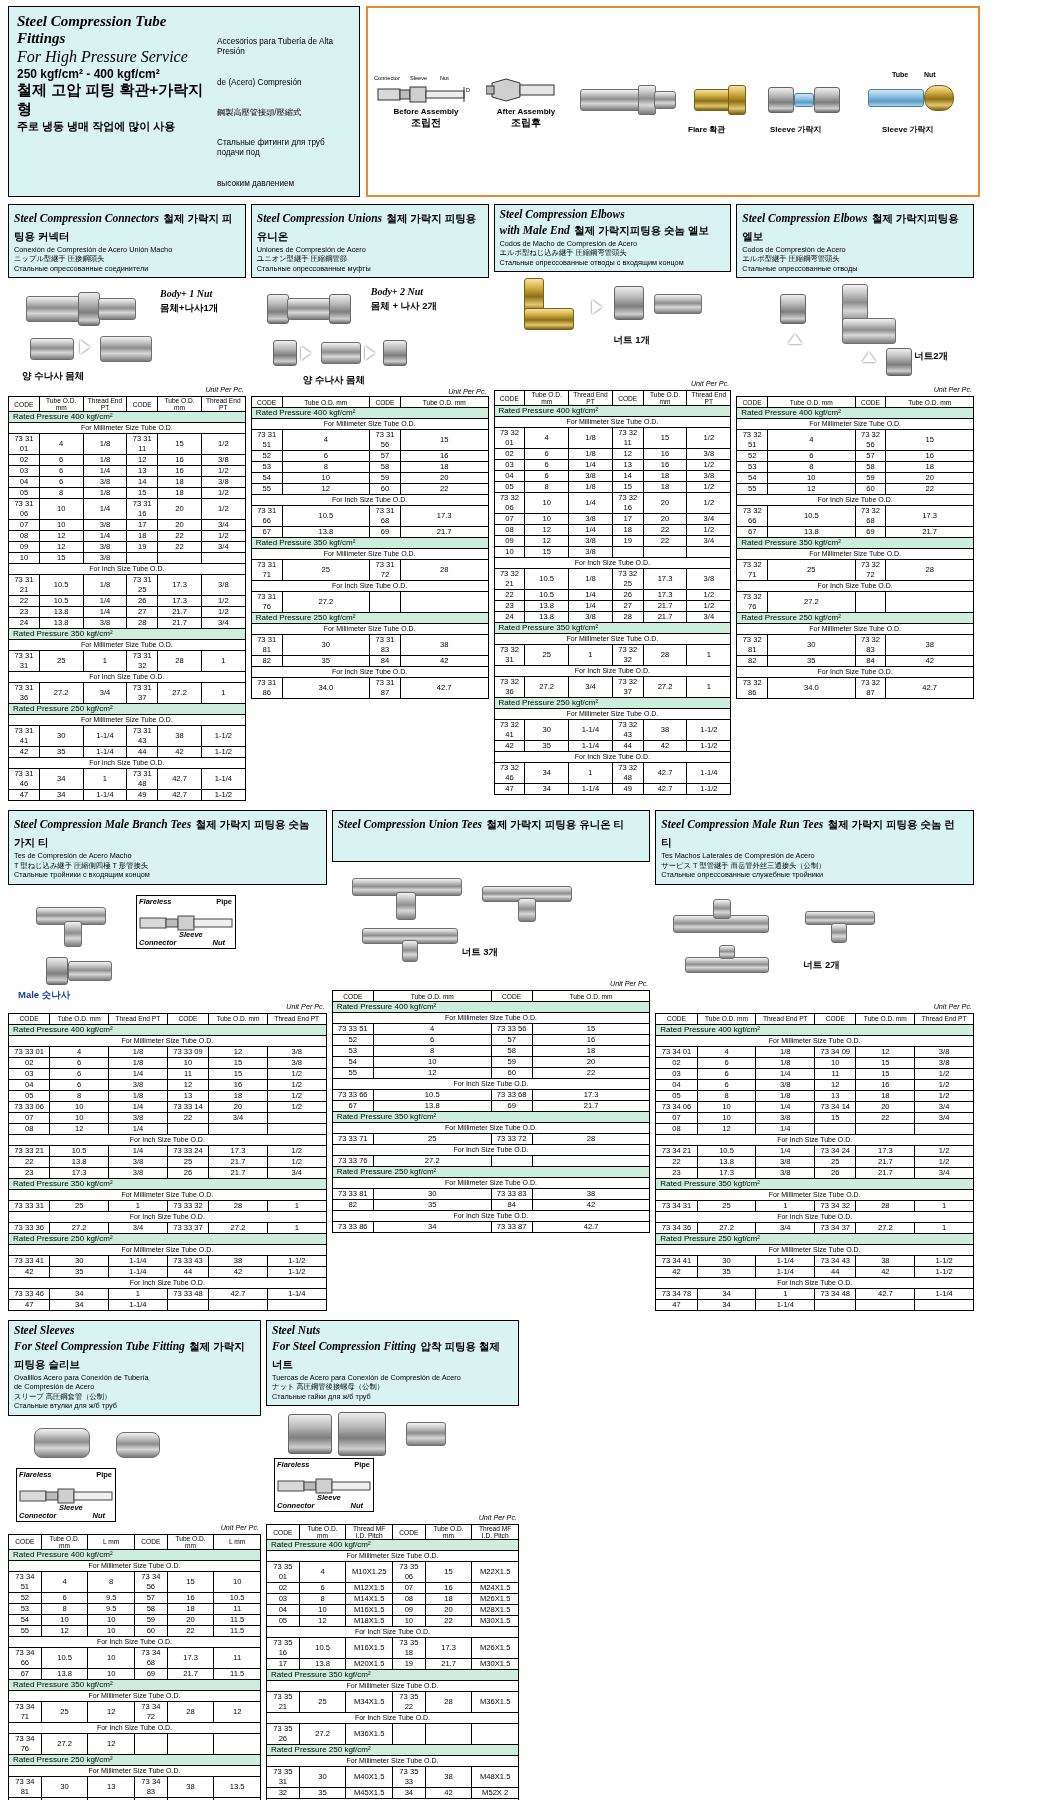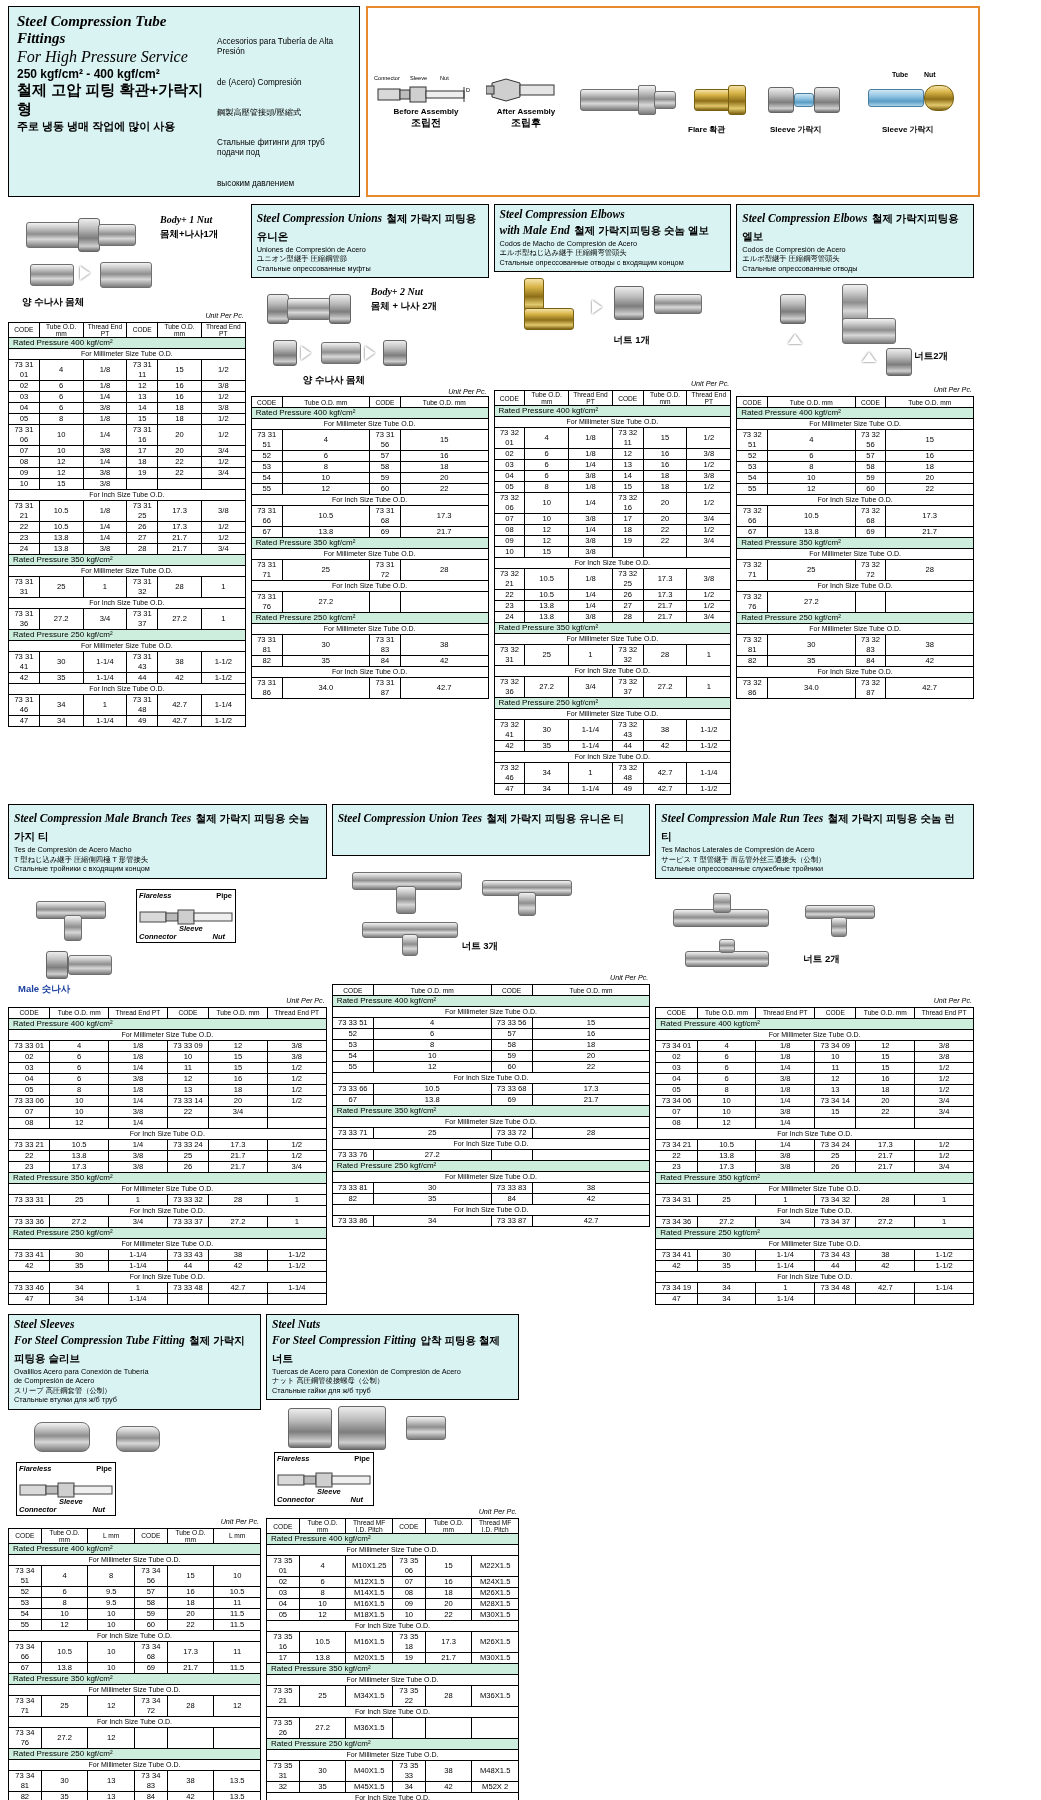--- a/index.html
+++ b/index.html
@@ -251,20 +251,29 @@
         <div class="part blue" style="left:6px;top:24px;width:56px;height:18px"></div>
         <div class="part brass" style="left:62px;top:20px;width:30px;height:26px;border-radius:12px"></div>
         <div style="position:absolute;bottom:2px;left:20px;font-size:8px;font-weight:bold">Sleeve 가락지</div>
       </div>
     </div>
   </div>
 
   <div class="grid4">
 
     <div class="col w4">
+      <div class="hdr">
+        <span class="t1">Steel Compression Connectors</span>
+        <span class="kr">철제 가락지 피팅용 커넥터</span>
+        <div class="lines">
+          <div>Conexión de Compresión de Acero Unión Macho</div>
+          <div>ニップル型継手  圧接鋼頭头</div>
+          <div>Стальные опрессованные соединители</div>
+        </div>
+      </div>
       <div class="illus">
         <div class="part metal" style="left:18px;top:18px;width:56px;height:26px"></div>
         <div class="part nutsh" style="left:70px;top:14px;width:22px;height:34px"></div>
         <div class="part metal" style="left:90px;top:20px;width:38px;height:22px"></div>
         <div class="part metal" style="left:22px;top:60px;width:44px;height:22px"></div>
         <div class="arrow-right" style="left:72px;top:62px"></div>
         <div class="part metal" style="left:92px;top:58px;width:52px;height:26px"></div>
         <div class="body-note" style="position:absolute;left:152px;top:10px">Body+ 1 Nut</div>
         <div class="lbl-kr" style="position:absolute;left:152px;top:24px">몸체+나사1개</div>
         <div class="lbl-kr" style="position:absolute;left:14px;top:92px">양 수나사 몸체</div>
@@ -1468,21 +1477,21 @@
               <td class="">35</td>
               <td class="">1-1/4</td>
               <td class="code codecell">44</td>
               <td class="">42</td>
               <td class="">1-1/2</td>
             </tr>
             <tr>
               <td class="sizebar" colspan="6">For Inch Size Tube O.D.</td>
             </tr>
             <tr>
-              <td class="code codecell">73 34 19</td>
+              <td class="code codecell">73 34 78</td>
               <td class="">34</td>
               <td class="">1</td>
               <td class="code codecell">73 34 48</td>
               <td class="">42.7</td>
               <td class="">1-1/4</td>
             </tr>
             <tr>
               <td class="code codecell">47</td>
               <td class="">34</td>
               <td class="">1-1/4</td>

